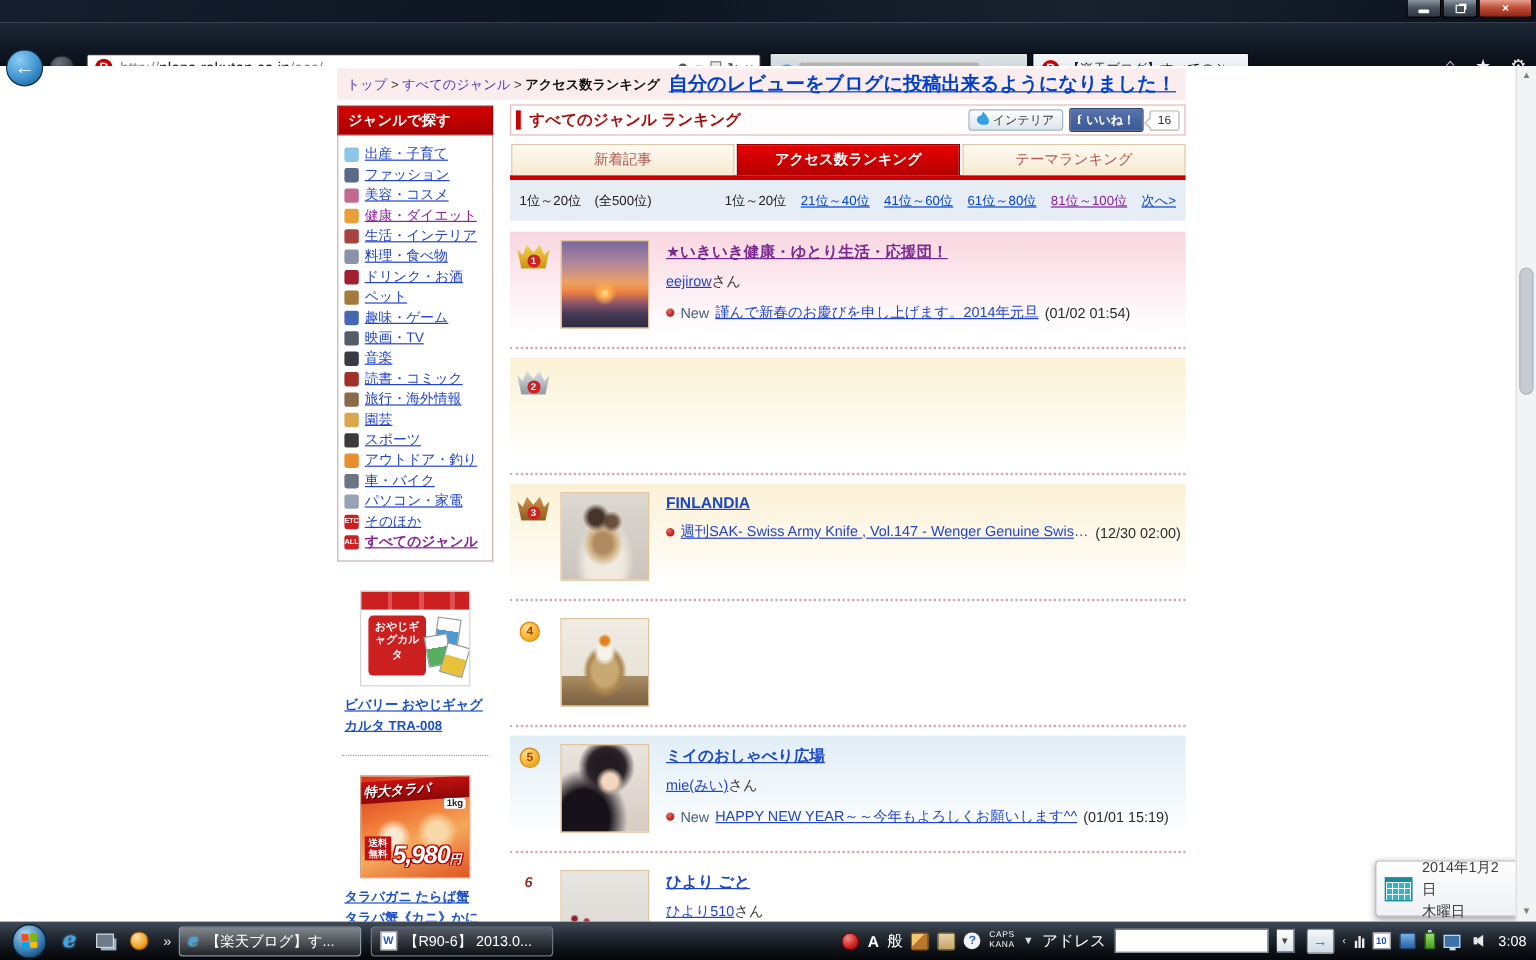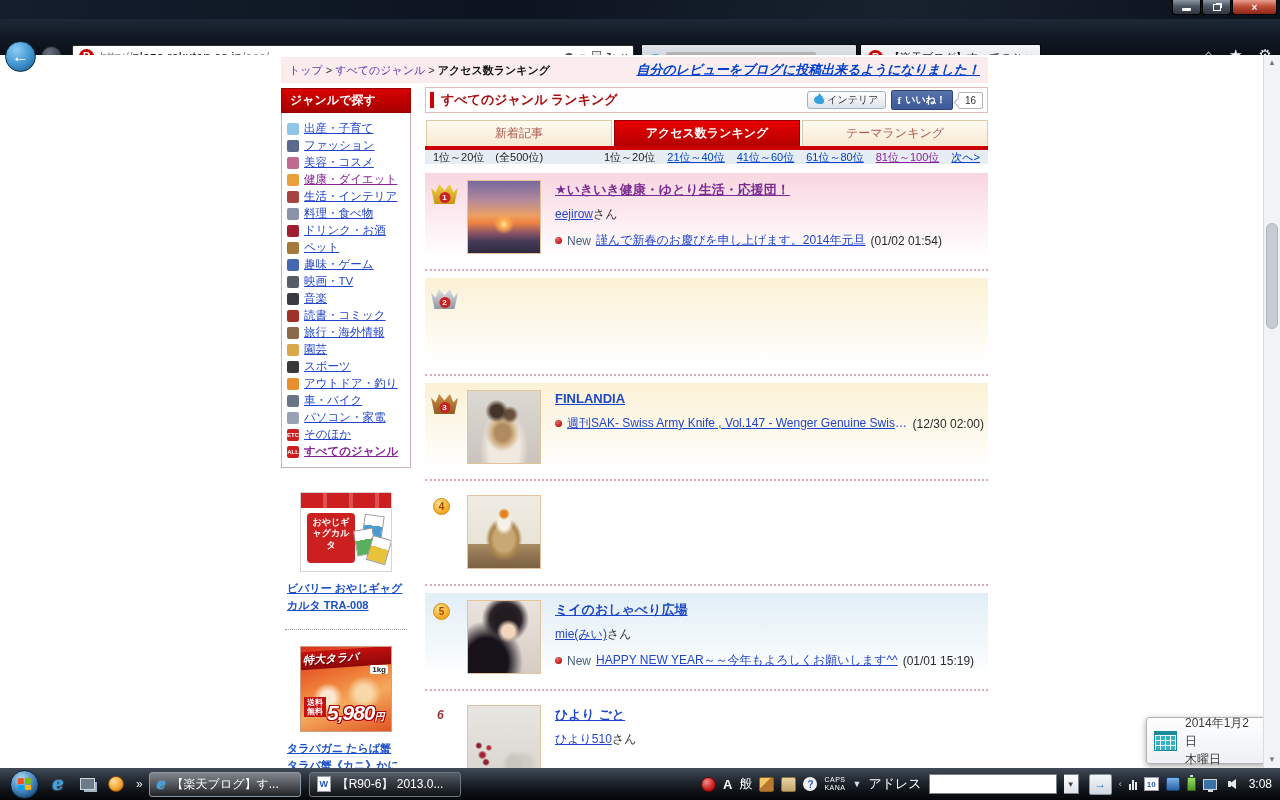--- a/index.html
+++ b/index.html
@@ -51,21 +51,21 @@
   .sb-arrow { position:absolute; left:0; width:16px; height:16px; color:#7d7d7d; font-size:8px; text-align:center; line-height:16px; }
   .sb-arrow.up { top:0; } .sb-arrow.down { bottom:0; }
   .sb-thumb { position:absolute; left:2px; top:168px; width:12px; height:106px; background:#c7ccd4; border:1px solid #aeb4bc; border-radius:6px; }
 
   
   .page { position:absolute; top:55px; left:0; width:1263px; height:713px; background:#fff; overflow:hidden; }
   .crumbstrip { position:absolute; left:281px; top:2px; width:707px; height:26px; background:#fbecee;
     display:flex; align-items:center; justify-content:space-between; padding:0 8px; font-size:11px; }
   .crumbs a { color:#5a35b0; } .crumbs .cur { color:#111; font-weight:bold; }
   .crumbs .sep { color:#333; margin:0 3px; }
-  .noticelink { color:#0040cc; font-weight:bold; text-decoration:underline; font-size:13px;font-style:italic; }
+  .noticelink { color:#0040cc; font-weight:bold; text-decoration:underline; font-size:16px; }
 
   
   .sidebar { position:absolute; left:281px; top:33px; width:130px; }
   .side-head { background:linear-gradient(#d80000,#a60000); color:#fff; font-size:12px; font-weight:bold;
     padding:3px 8px; border:1px solid #990000; }
   .side-box { border:1px solid #c9b2b2; border-top:none; background:#fff; padding:7px 5px; }
   .genre-item { display:flex; align-items:center; gap:5px; height:17px; font-size:11.5px; white-space:nowrap; }
   .gicon { width:12px; height:12px; border-radius:2px; flex:none; color:#fff; font-size:6px; font-weight:bold;
     display:flex; align-items:center; justify-content:center; }
   .genre-item a { color:#2244cc; text-decoration:underline; }
@@ -114,21 +114,21 @@
   .fb-f { font-family:"Liberation Serif",serif; font-weight:bold; font-size:11px; }
   .like-count { position:relative; background:#fff; border:1px solid #b5b5b5; border-radius:2px; font-size:10px;
     color:#333; padding:2px 6px; }
   .like-count::before { content:""; position:absolute; left:-4px; top:6px; width:6px; height:6px; background:#fff;
     border-left:1px solid #b5b5b5; border-bottom:1px solid #b5b5b5; transform:rotate(45deg); }
   .tabs { display:flex; gap:2px; margin-top:7px; padding-left:1px; }
   .rtab { width:186px; height:26px; display:flex; align-items:center; justify-content:center; font-size:12px;
     background:linear-gradient(#fefaf1,#f6e9d2); border:1px solid #ddc9a6; border-bottom:none; color:#b05a50; }
   .rtab.active { background:linear-gradient(#e80000,#b40000); color:#fff; font-weight:bold; border-color:#990000; }
   .redline { height:4px; background:#cc0000; }
-  .pager { background:#e7edf4; height:14px; display:flex; align-items:center; justify-content:space-between;
+  .pager { background:#e7edf4; height:34px; display:flex; align-items:center; justify-content:space-between;
     padding:0 8px; font-size:11px; color:#222; }
   .pager-left b { font-weight:normal; }
   .pager-links { display:flex; gap:12px; }
   .pager-links .lnk { color:#0044cc; text-decoration:underline; }
   .pager-links .visited { color:#8a2299; text-decoration:underline; }
   .pager-links .current { color:#222; }
 
   .rank-list { margin-top:9px; }
   .rank-item { display:flex; padding:7px 4px 6px 6px; min-height:92px; }
   .bg-pink { background:linear-gradient(#f8d6e0 0%,#fdeff3 55%,#fff 92%); }

